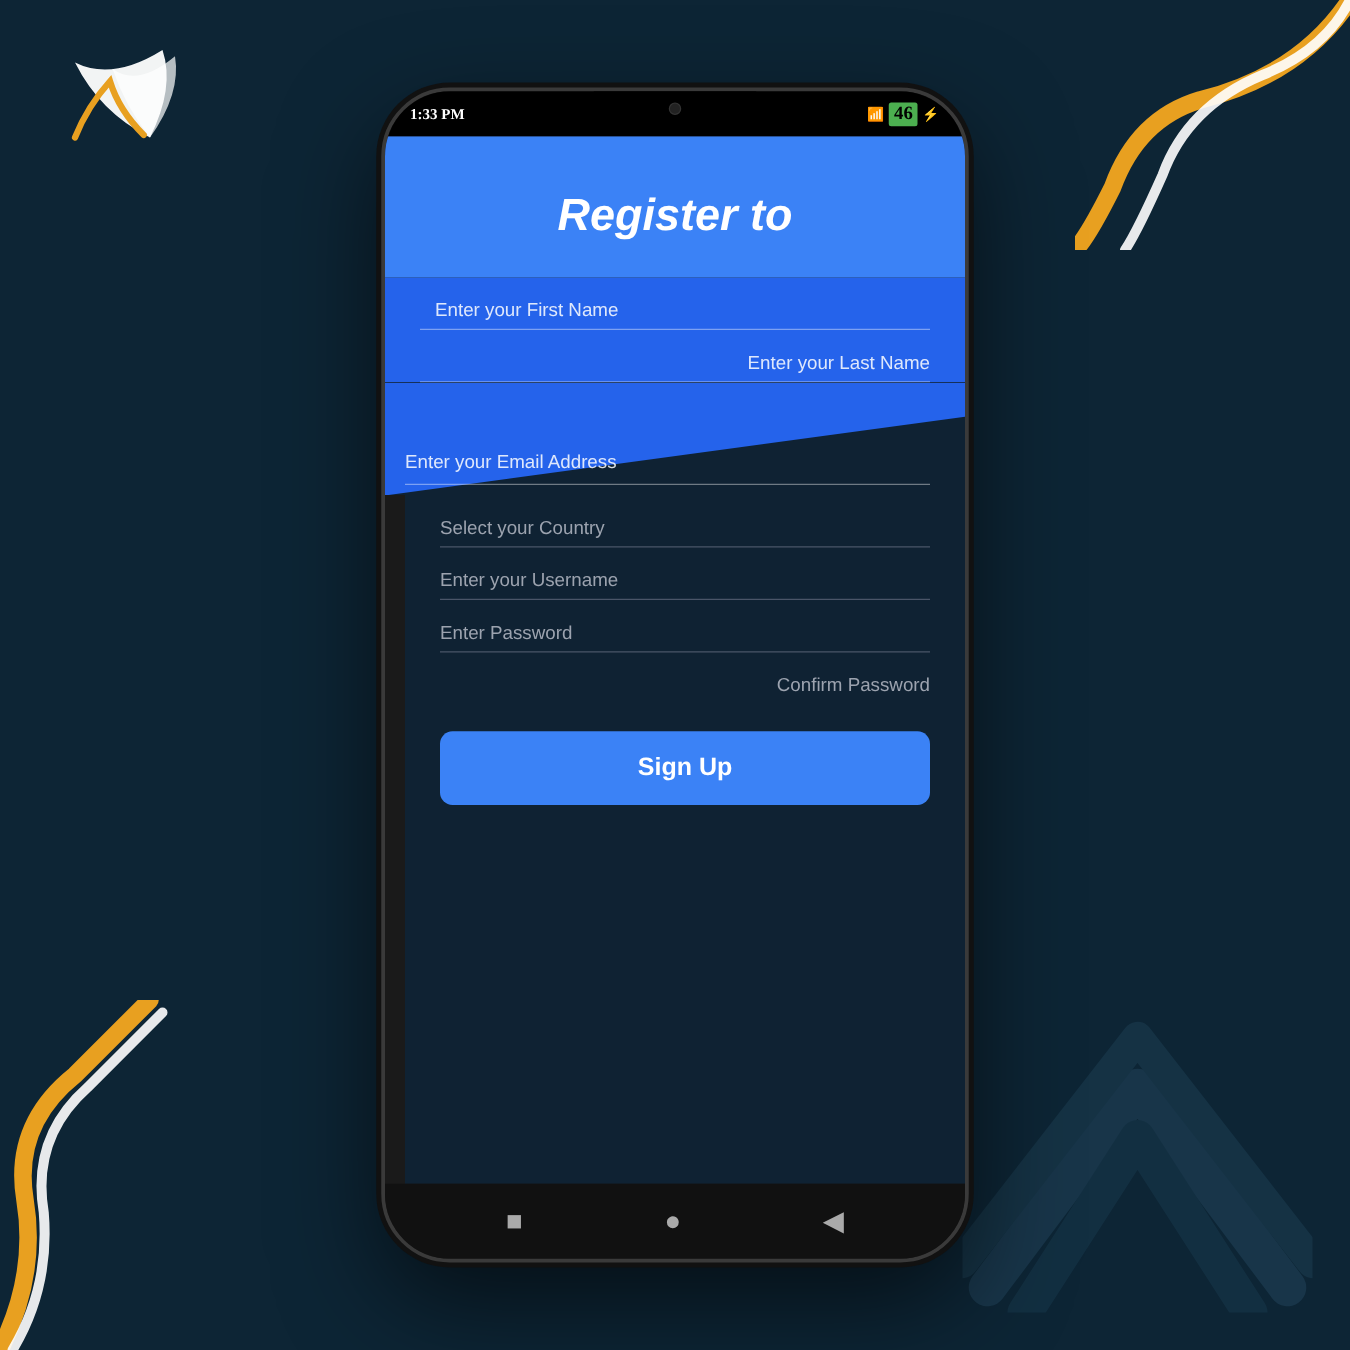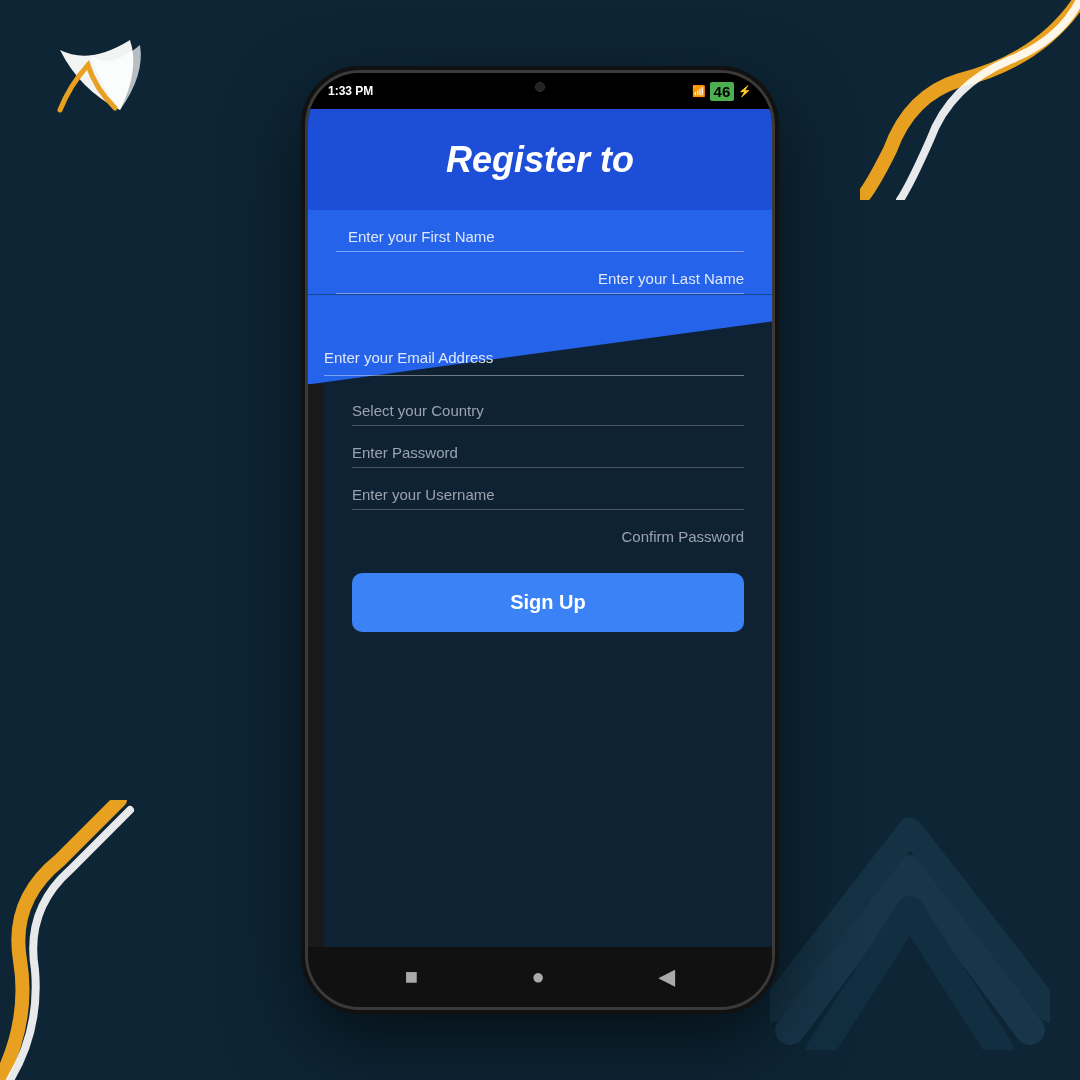--- a/index.html
+++ b/index.html
@@ -74,20 +74,21 @@
     
     .phone-status-bar {
       background: #000;
       height: 36px;
       display: flex;
       align-items: center;
       justify-content: space-between;
       padding: 12px 20px;
       flex-shrink: 0;
       position: relative;
+      font-family: Liberation Serif, serif;
     }
 
     .status-time {
       color: #fff;
       font-size: 12px;
       font-weight: 600;
     }
 
     .status-notch {
       position: absolute;
@@ -134,24 +135,24 @@
     .phone-screen {
       flex: 1;
       overflow: hidden;
       display: flex;
       flex-direction: column;
       position: relative;
     }
 
     
     .screen-header {
-      background: #1d4ed8;
-      flex-shrink: 0;
-      position: relative;
-      padding-top: 30px;
+      background: #3b82f6;
+      flex-shrink: 0;
+      position: relative;
+      padding-top: 42px;
       padding-bottom: 0;
     }
 
     .register-title {
       color: #fff;
       font-size: 36px;
       font-weight: 900;
       text-align: center;
       line-height: 1.15;
       padding: 0 20px 30px;
@@ -341,25 +342,25 @@
       </div>
     </div>
 
     <div class="form-area">
 
       <div class="form-field">
         <span class="field-placeholder">Select your Country</span>
       </div>
 
       <div class="form-field">
+        <span class="field-placeholder">Enter your Username</span>
+      </div>
+
+      <div class="form-field">
         <span class="field-placeholder">Enter Password</span>
-      </div>
-
-      <div class="form-field">
-        <span class="field-placeholder">Enter your Username</span>
       </div>
 
       <div class="form-field">
         <span class="field-placeholder">Confirm Password</span>
       </div>
 
       <button class="sign-up-btn">Sign Up</button>
 
     </div>
 

